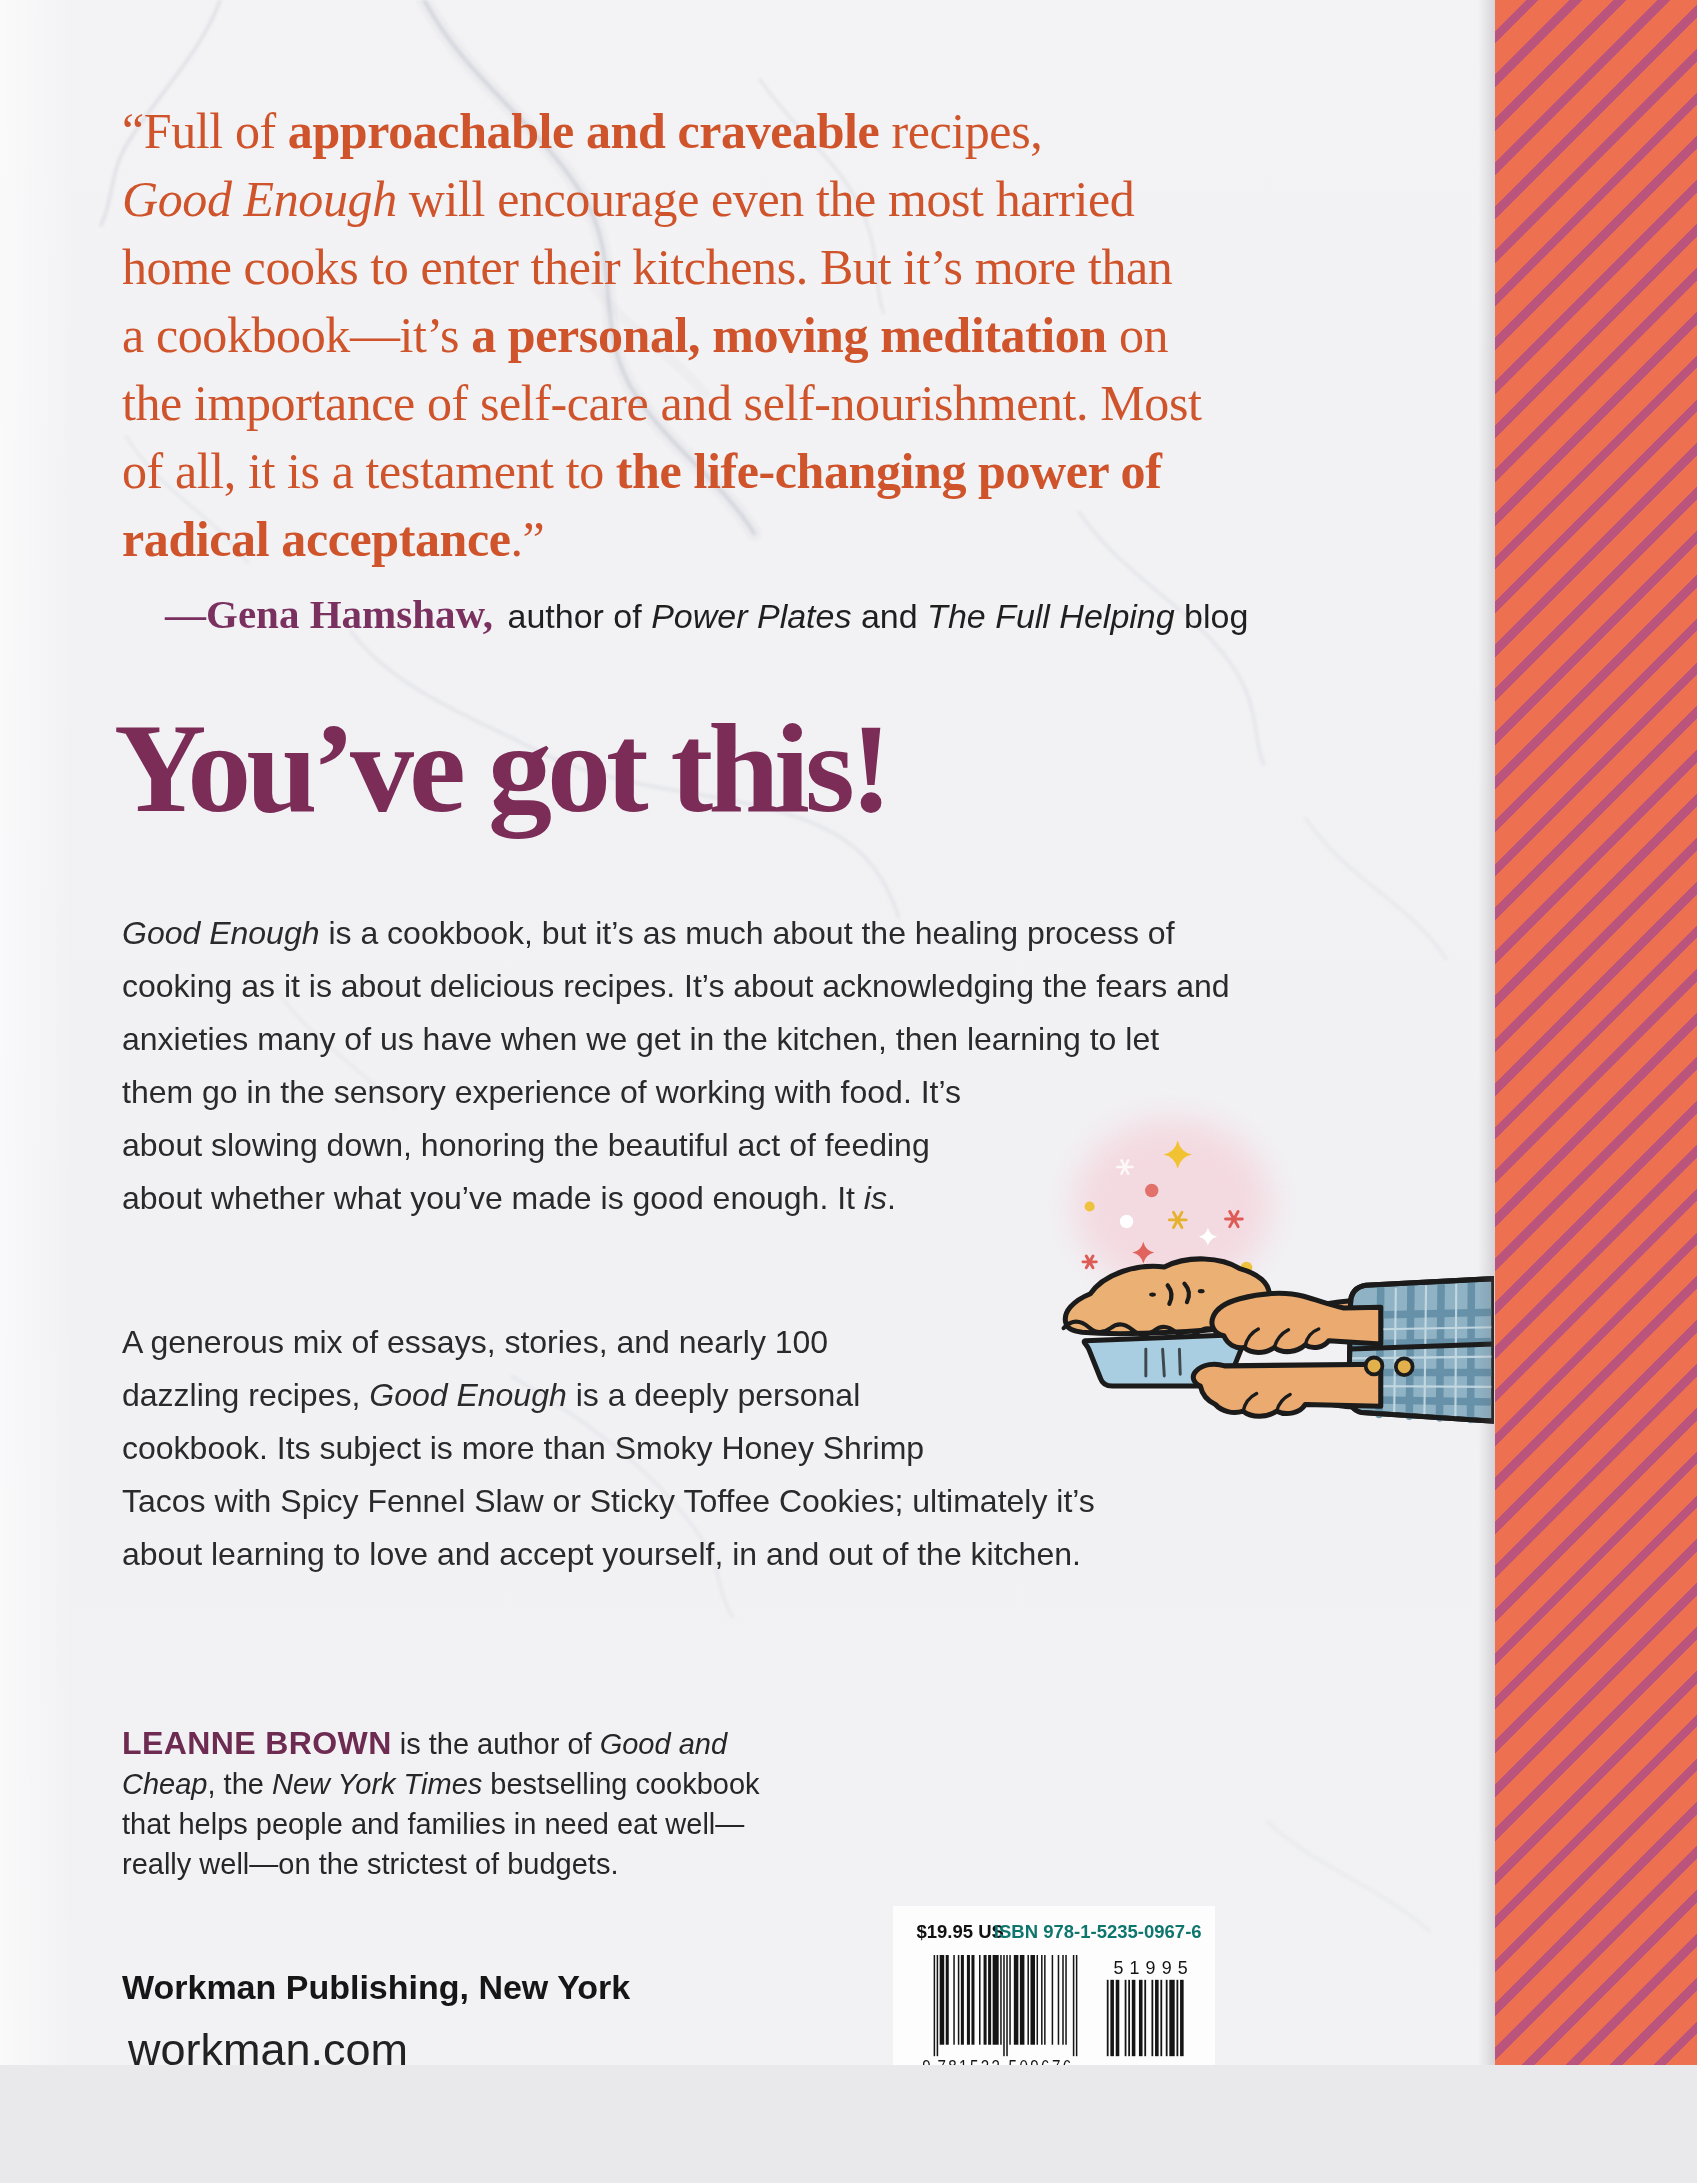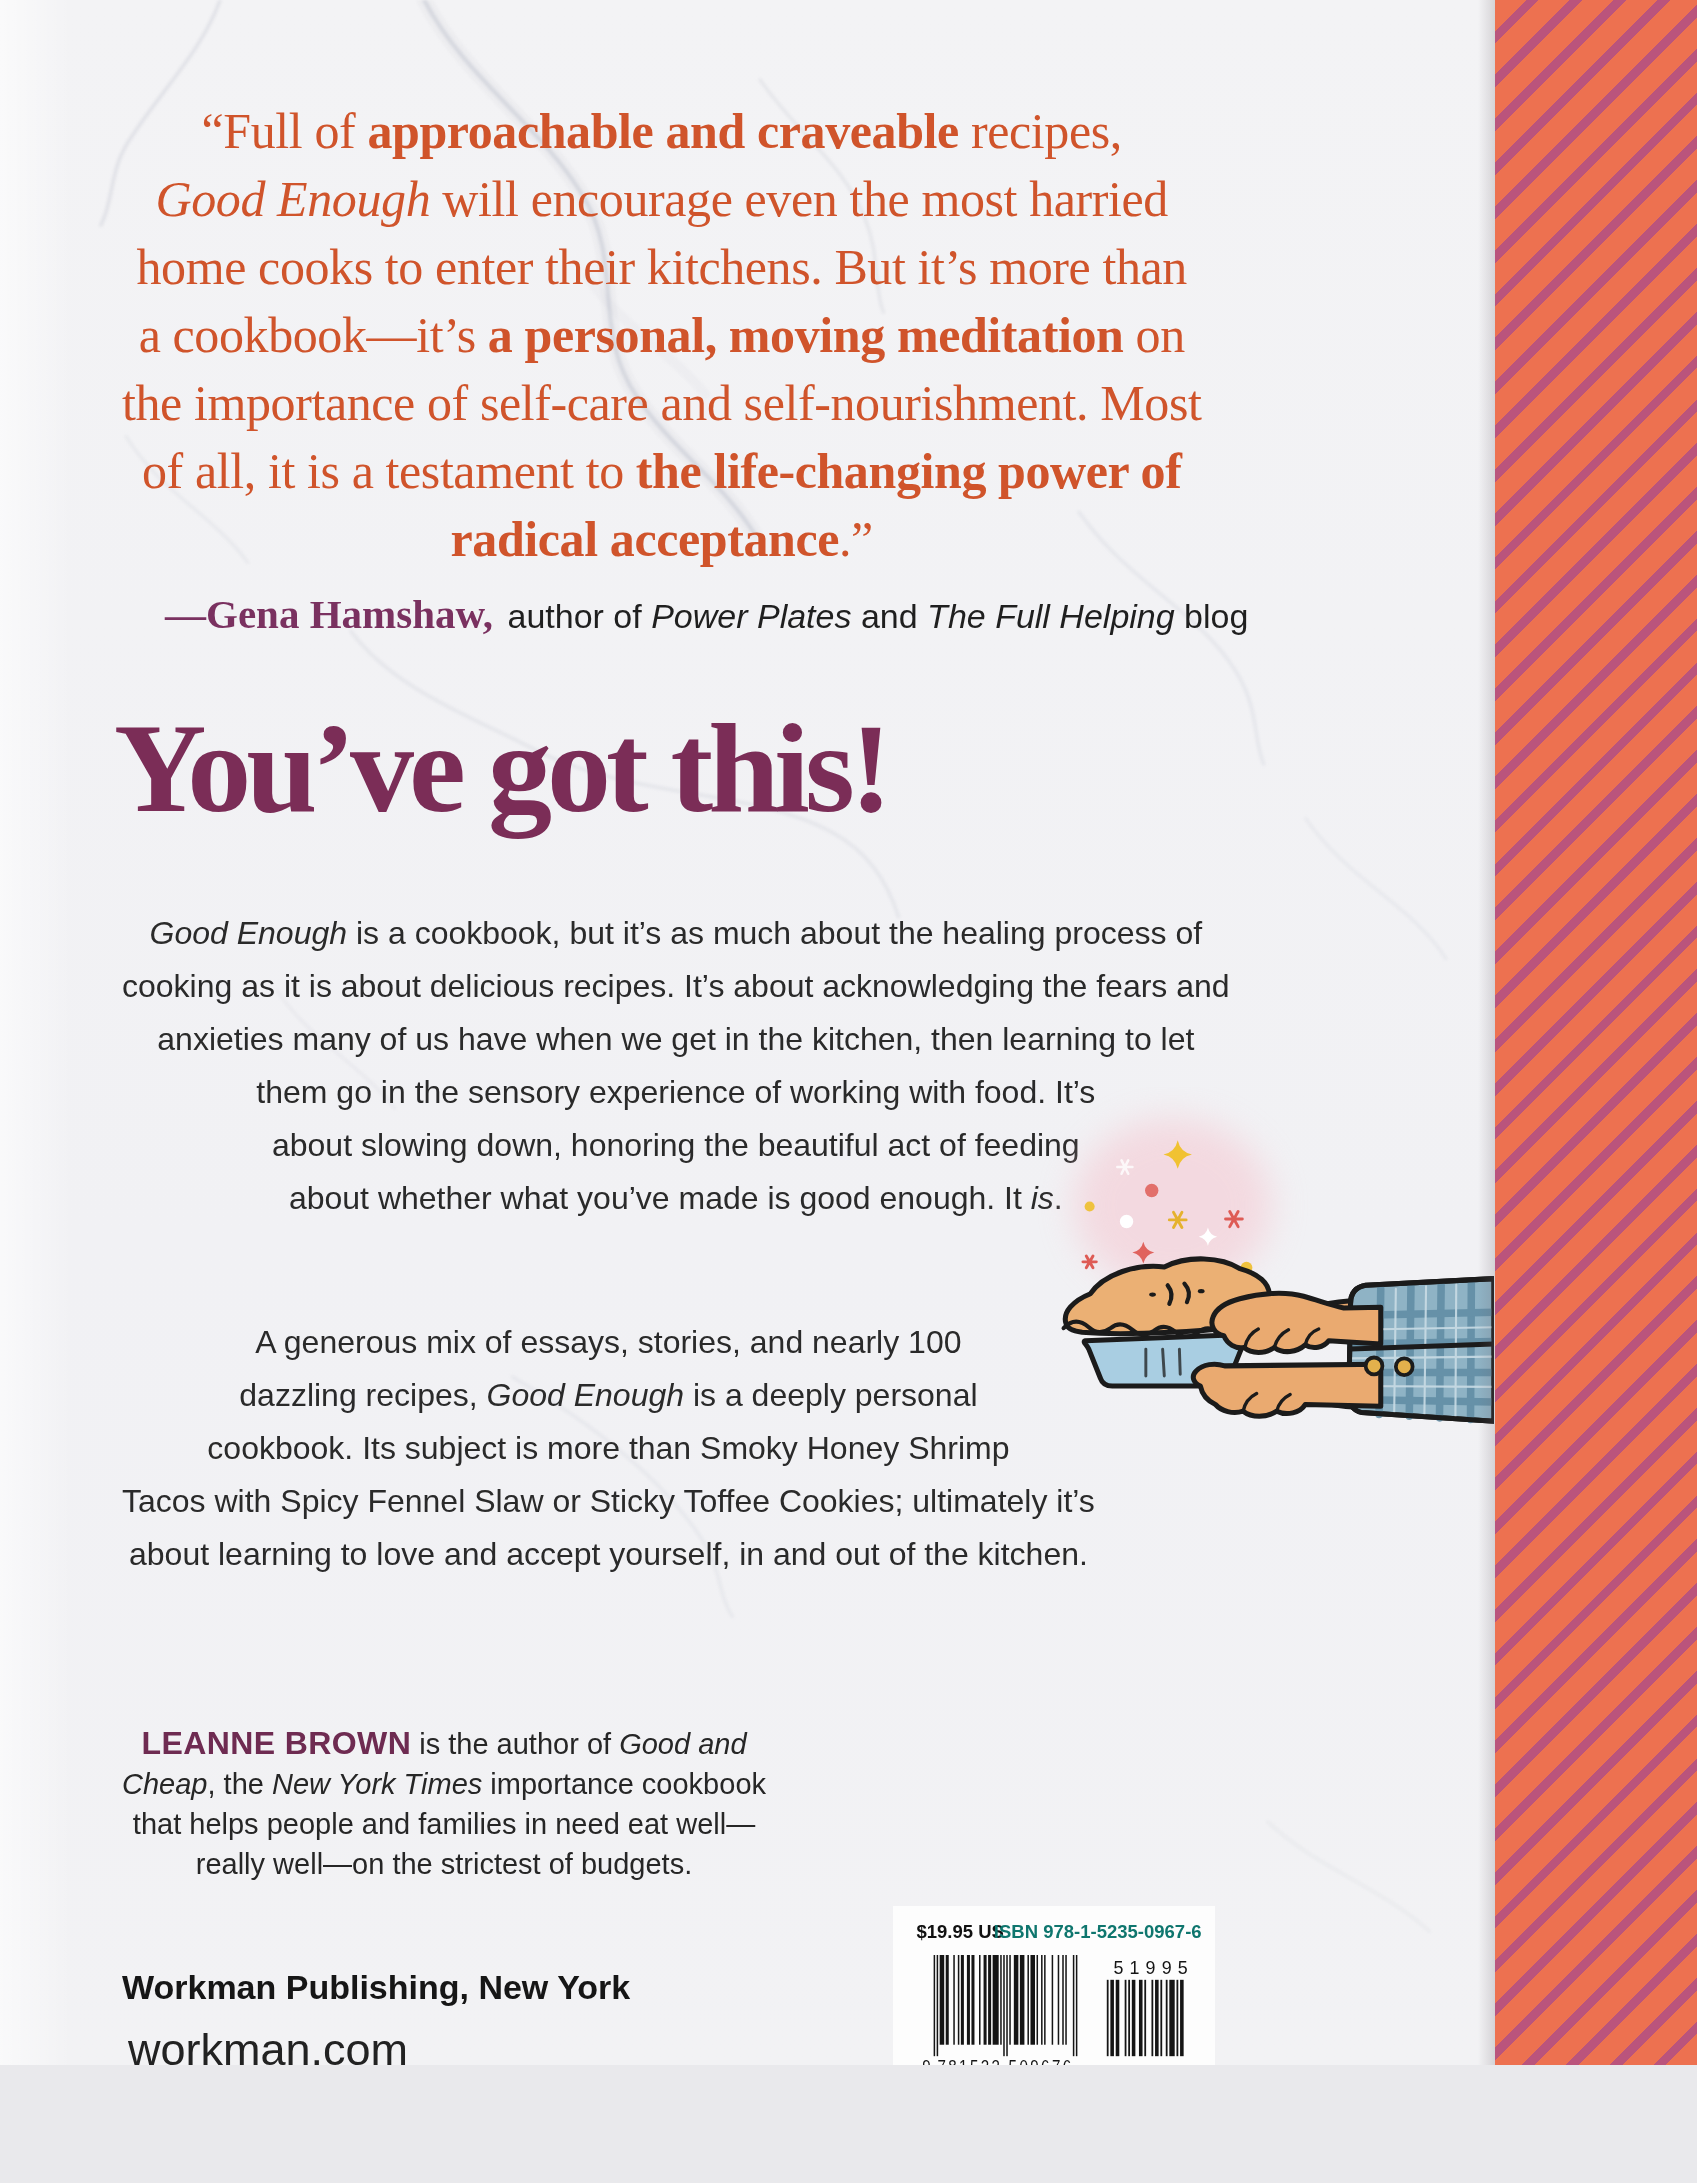--- a/index.html
+++ b/index.html
@@ -1,18 +1,18 @@
 <!DOCTYPE html>
 <html style="font-size:13.4px"><head>
 <meta charset="utf-8">
 <style>
   html,body{margin:0;padding:0;background:#e9e9ec;}
   .page{position:relative;width:1698px;height:2065px;overflow:hidden;
         background:linear-gradient(180deg,#F3F3F5 0%,#F1F1F4 60%,#F2F2F4 100%);
-        font-family:"Liberation Sans",sans-serif;color:#272727;text-align:center;}
+        font-family:"Liberation Sans",sans-serif;color:#272727;}
   .veins{position:absolute;left:0;top:0;filter:blur(1.7px);}
   .page-edge{position:absolute;left:0;top:0;bottom:0;width:72px;
         background:linear-gradient(to right,rgba(255,255,255,.6),rgba(255,255,255,0));}
   .spine{position:absolute;top:0;right:0;bottom:0;width:203px;
         background:repeating-linear-gradient(135deg,#ED7150 0 22px,#BA547C 22px 31px);}
   .spine-shadow{position:absolute;top:0;bottom:0;left:1478px;width:17px;
         background:linear-gradient(to right,rgba(110,100,108,0),rgba(110,100,108,.22));}
 
   .b{font-weight:700}
   .i{font-style:italic}
@@ -168,21 +168,21 @@
 
       <g stroke-width="4.5">
         <circle cx="422" cy="332" r="10" fill="#E3B14C"></circle>
         <circle cx="458" cy="333" r="10" fill="#E3B14C"></circle>
       </g>
     </g>
   </svg>
 
   <div class="bio">
       <div class="tline"><span class="bio-name">LEANNE BROWN</span><span> is the author of </span><span class="i">Good and</span></div>
-      <div class="tline"><span class="i">Cheap</span><span>, the </span><span class="i">New York Times</span><span> importance cookbook</span></div>
+      <div class="tline"><span class="i">Cheap</span><span>, the </span><span class="i">New York Times</span><span> bestselling cookbook</span></div>
       <div class="tline"><span>that helps people and families in need eat well—</span></div>
       <div class="tline"><span>really well—on the strictest of budgets.</span></div>
     </div>
 
   <div class="publisher">Workman Publishing, New York</div>
   <div class="website">workman.com</div>
   <div class="printed">PRINTED IN THE USA</div>
 
   <div class="barcode-box">
     <div class="price">$19.95 US</div>

